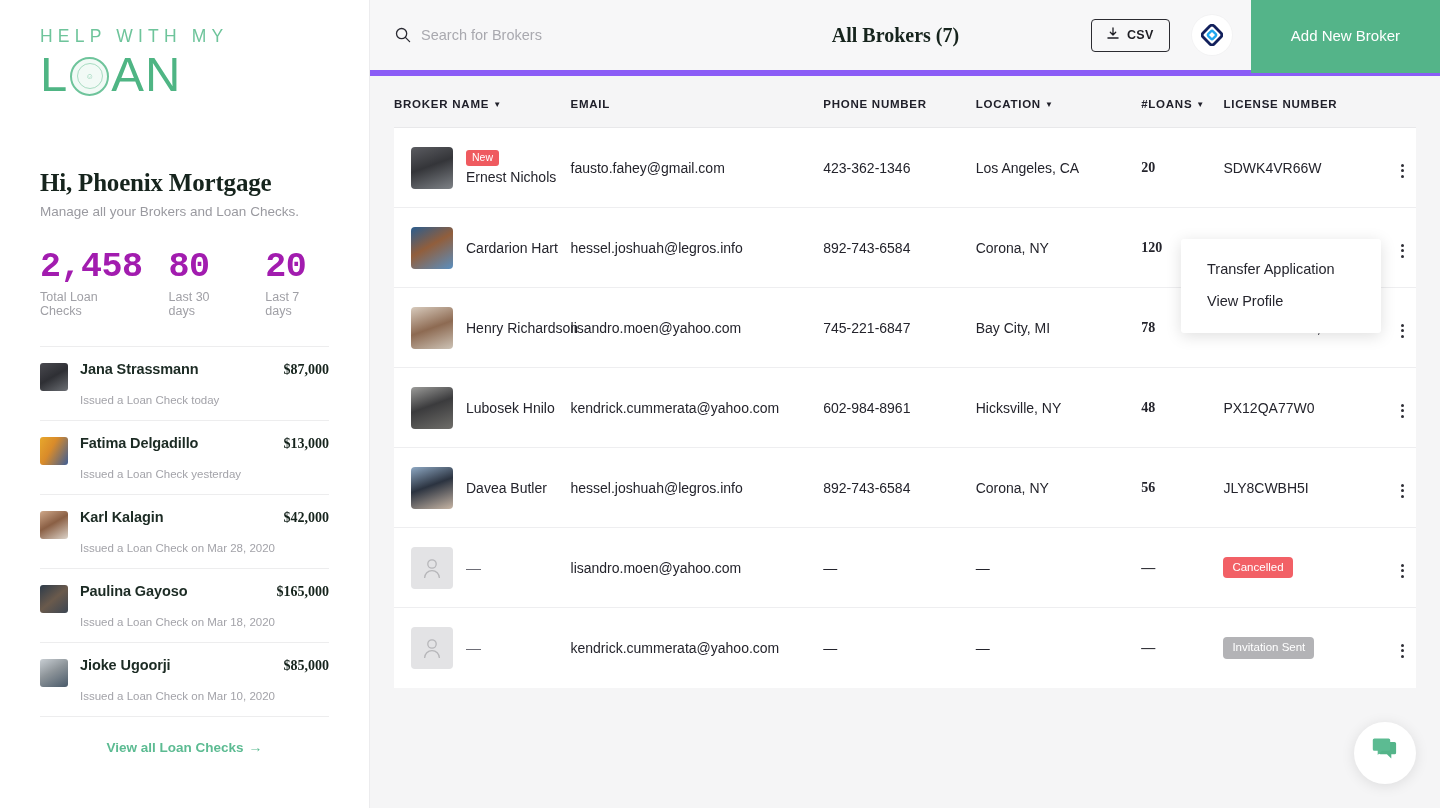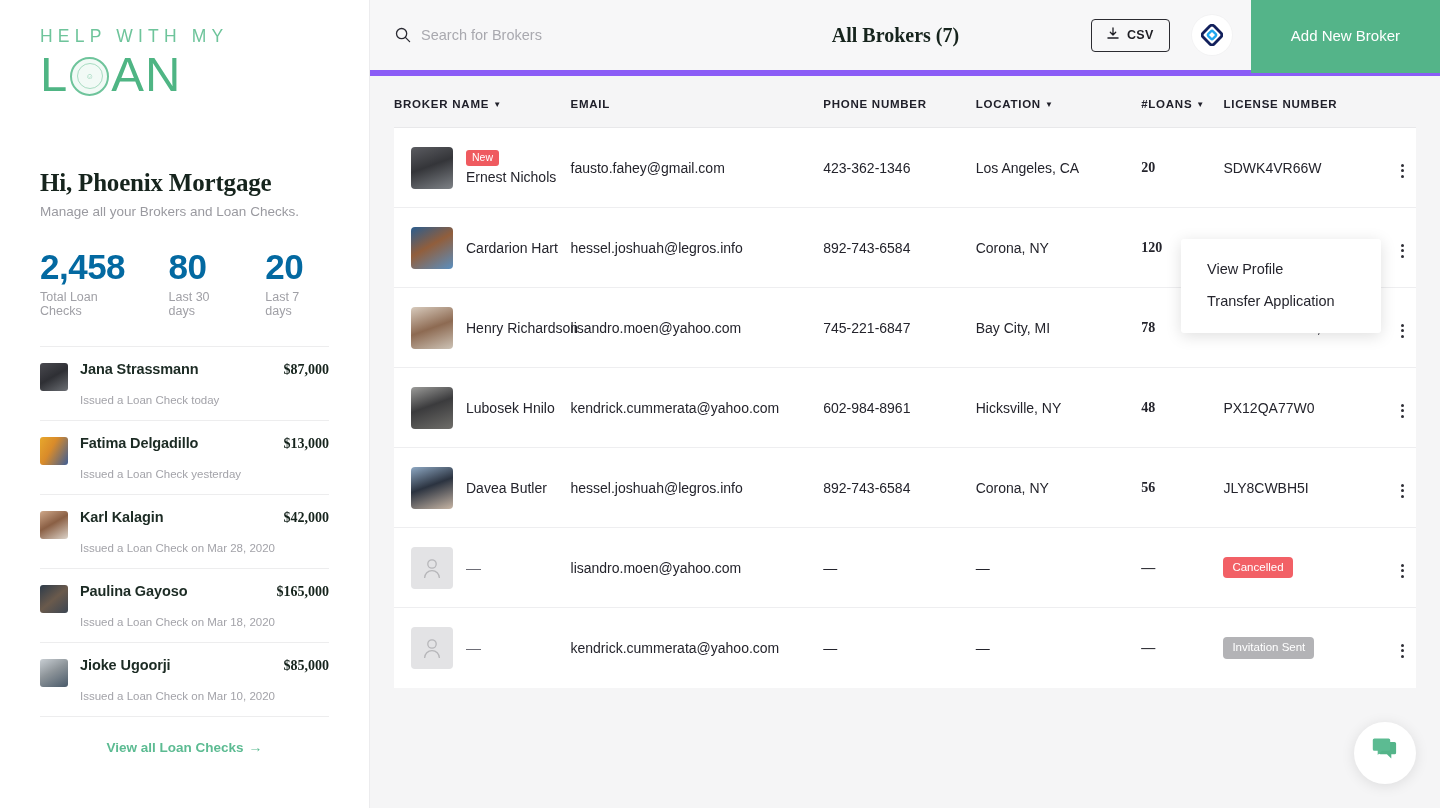--- a/index.html
+++ b/index.html
@@ -61,22 +61,22 @@
   }
   .greeting p {
     margin-top: 7px;
     font-size: 13.5px; color: #9a9aa0; font-weight: 400;
   }
 
   .stats { display: flex; margin-top: 30px; gap: 0; }
   .stat { margin-right: 26px; }
   .stat:last-child { margin-right: 0; }
   .stat .num {
-    font-family: Liberation Sans, sans-serif;
-    font-size: 35px; font-weight: 700; color: #0369a1;
+    font-family: Liberation Mono, monospace;
+    font-size: 35px; font-weight: 700; color: #a21caf;
     line-height: 1.05; letter-spacing: -0.5px;
   }
   .stat .lbl {
     font-size: 12.5px; color: #a0a0a6; margin-top: 5px;
   }
 
   .loan-list { margin-top: 28px; }
   .loan-item {
     display: flex; align-items: flex-start;
     padding: 14px 0 14px 0;
@@ -635,22 +635,22 @@
                     <i></i>
                   </span>
               </td>
             </tr>
 
           </tbody>
         </table>
       </div>
 
       <div class="row-menu">
+        <div class="mi">Transfer Application</div>
         <div class="mi">View Profile</div>
-        <div class="mi">Transfer Application</div>
       </div>
 
       <div class="chat-fab">
         <span>
           <svg width="30" height="28" viewBox="0 0 30 28" fill="none">
             <path d="M10.5 5h14a1.6 1.6 0 0 1 1.6 1.6v9.1a1.6 1.6 0 0 1-1.6 1.6h-3.2v4.2l-4.4-4.2h-6.4a1.6 1.6 0 0 1-1.6-1.6V6.6A1.6 1.6 0 0 1 10.5 5z" fill="#54b489"></path>
             <path d="M4.4 1.4h14.2A1.6 1.6 0 0 1 20.2 3v9.2a1.6 1.6 0 0 1-1.6 1.6h-6.5l-4.4 4.2v-4.2H4.4a1.6 1.6 0 0 1-1.6-1.6V3a1.6 1.6 0 0 1 1.6-1.6z" fill="#5cbb92"></path>
           </svg>
         </span>
       </div>

